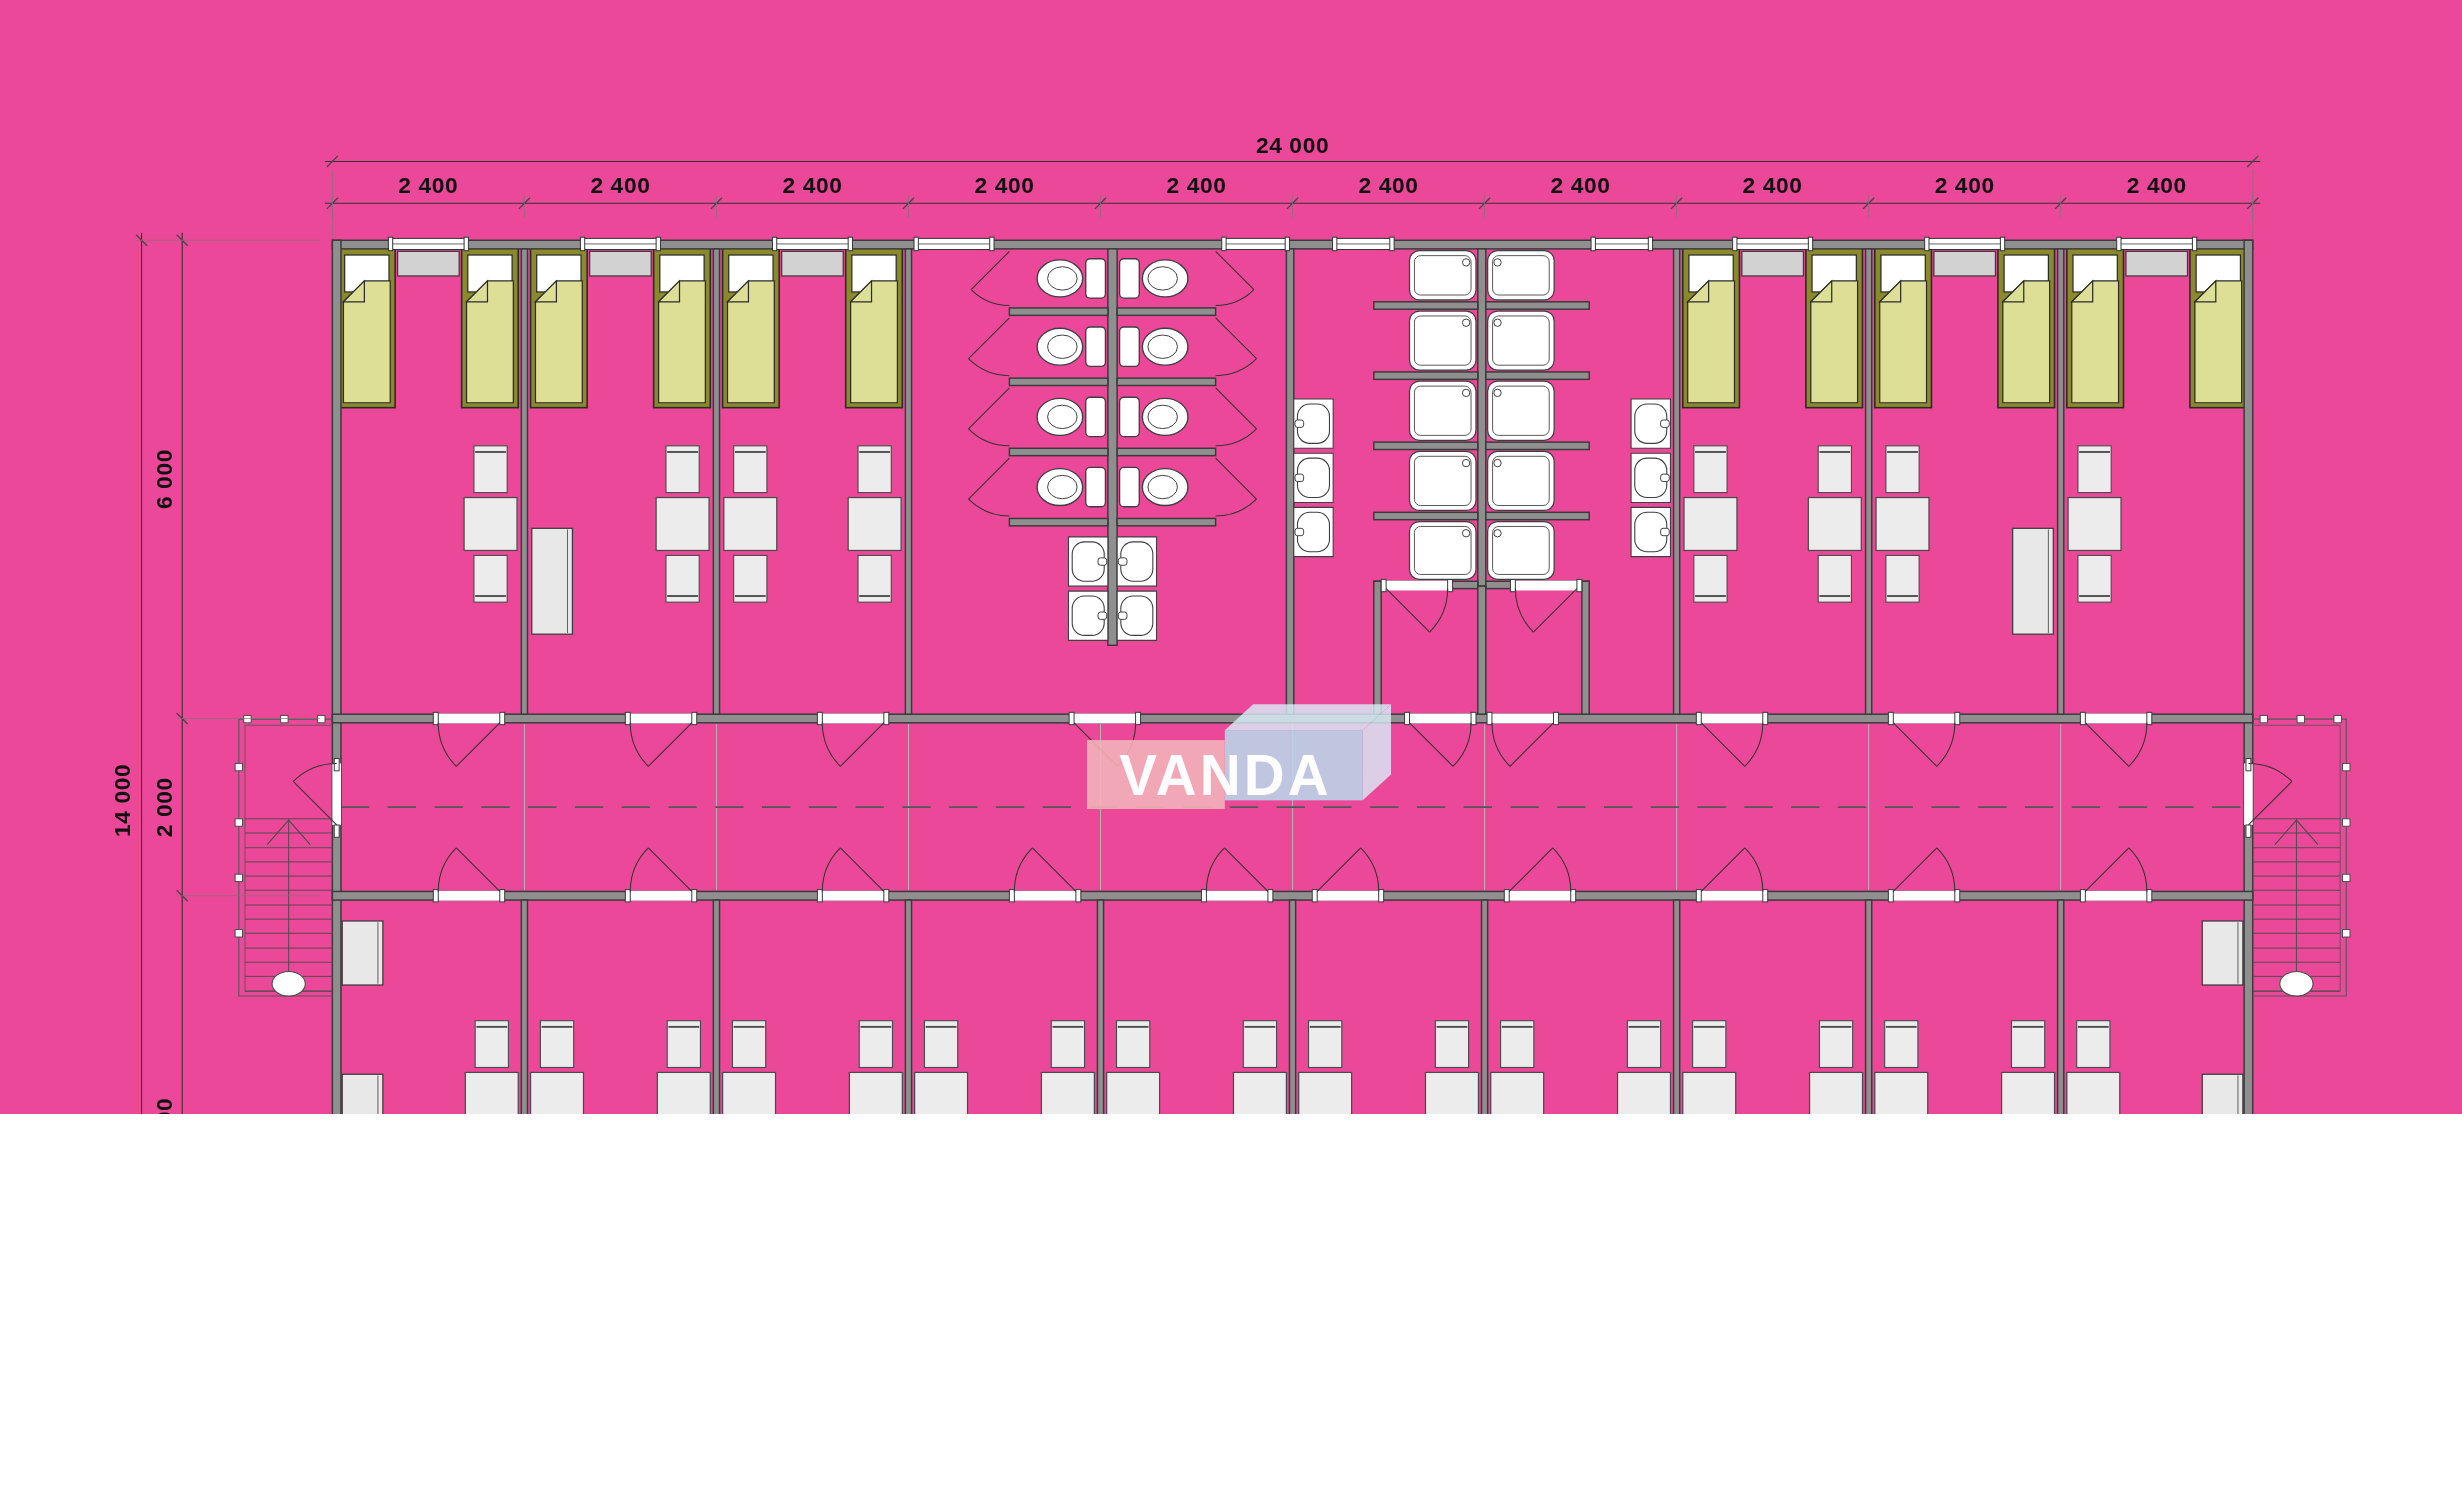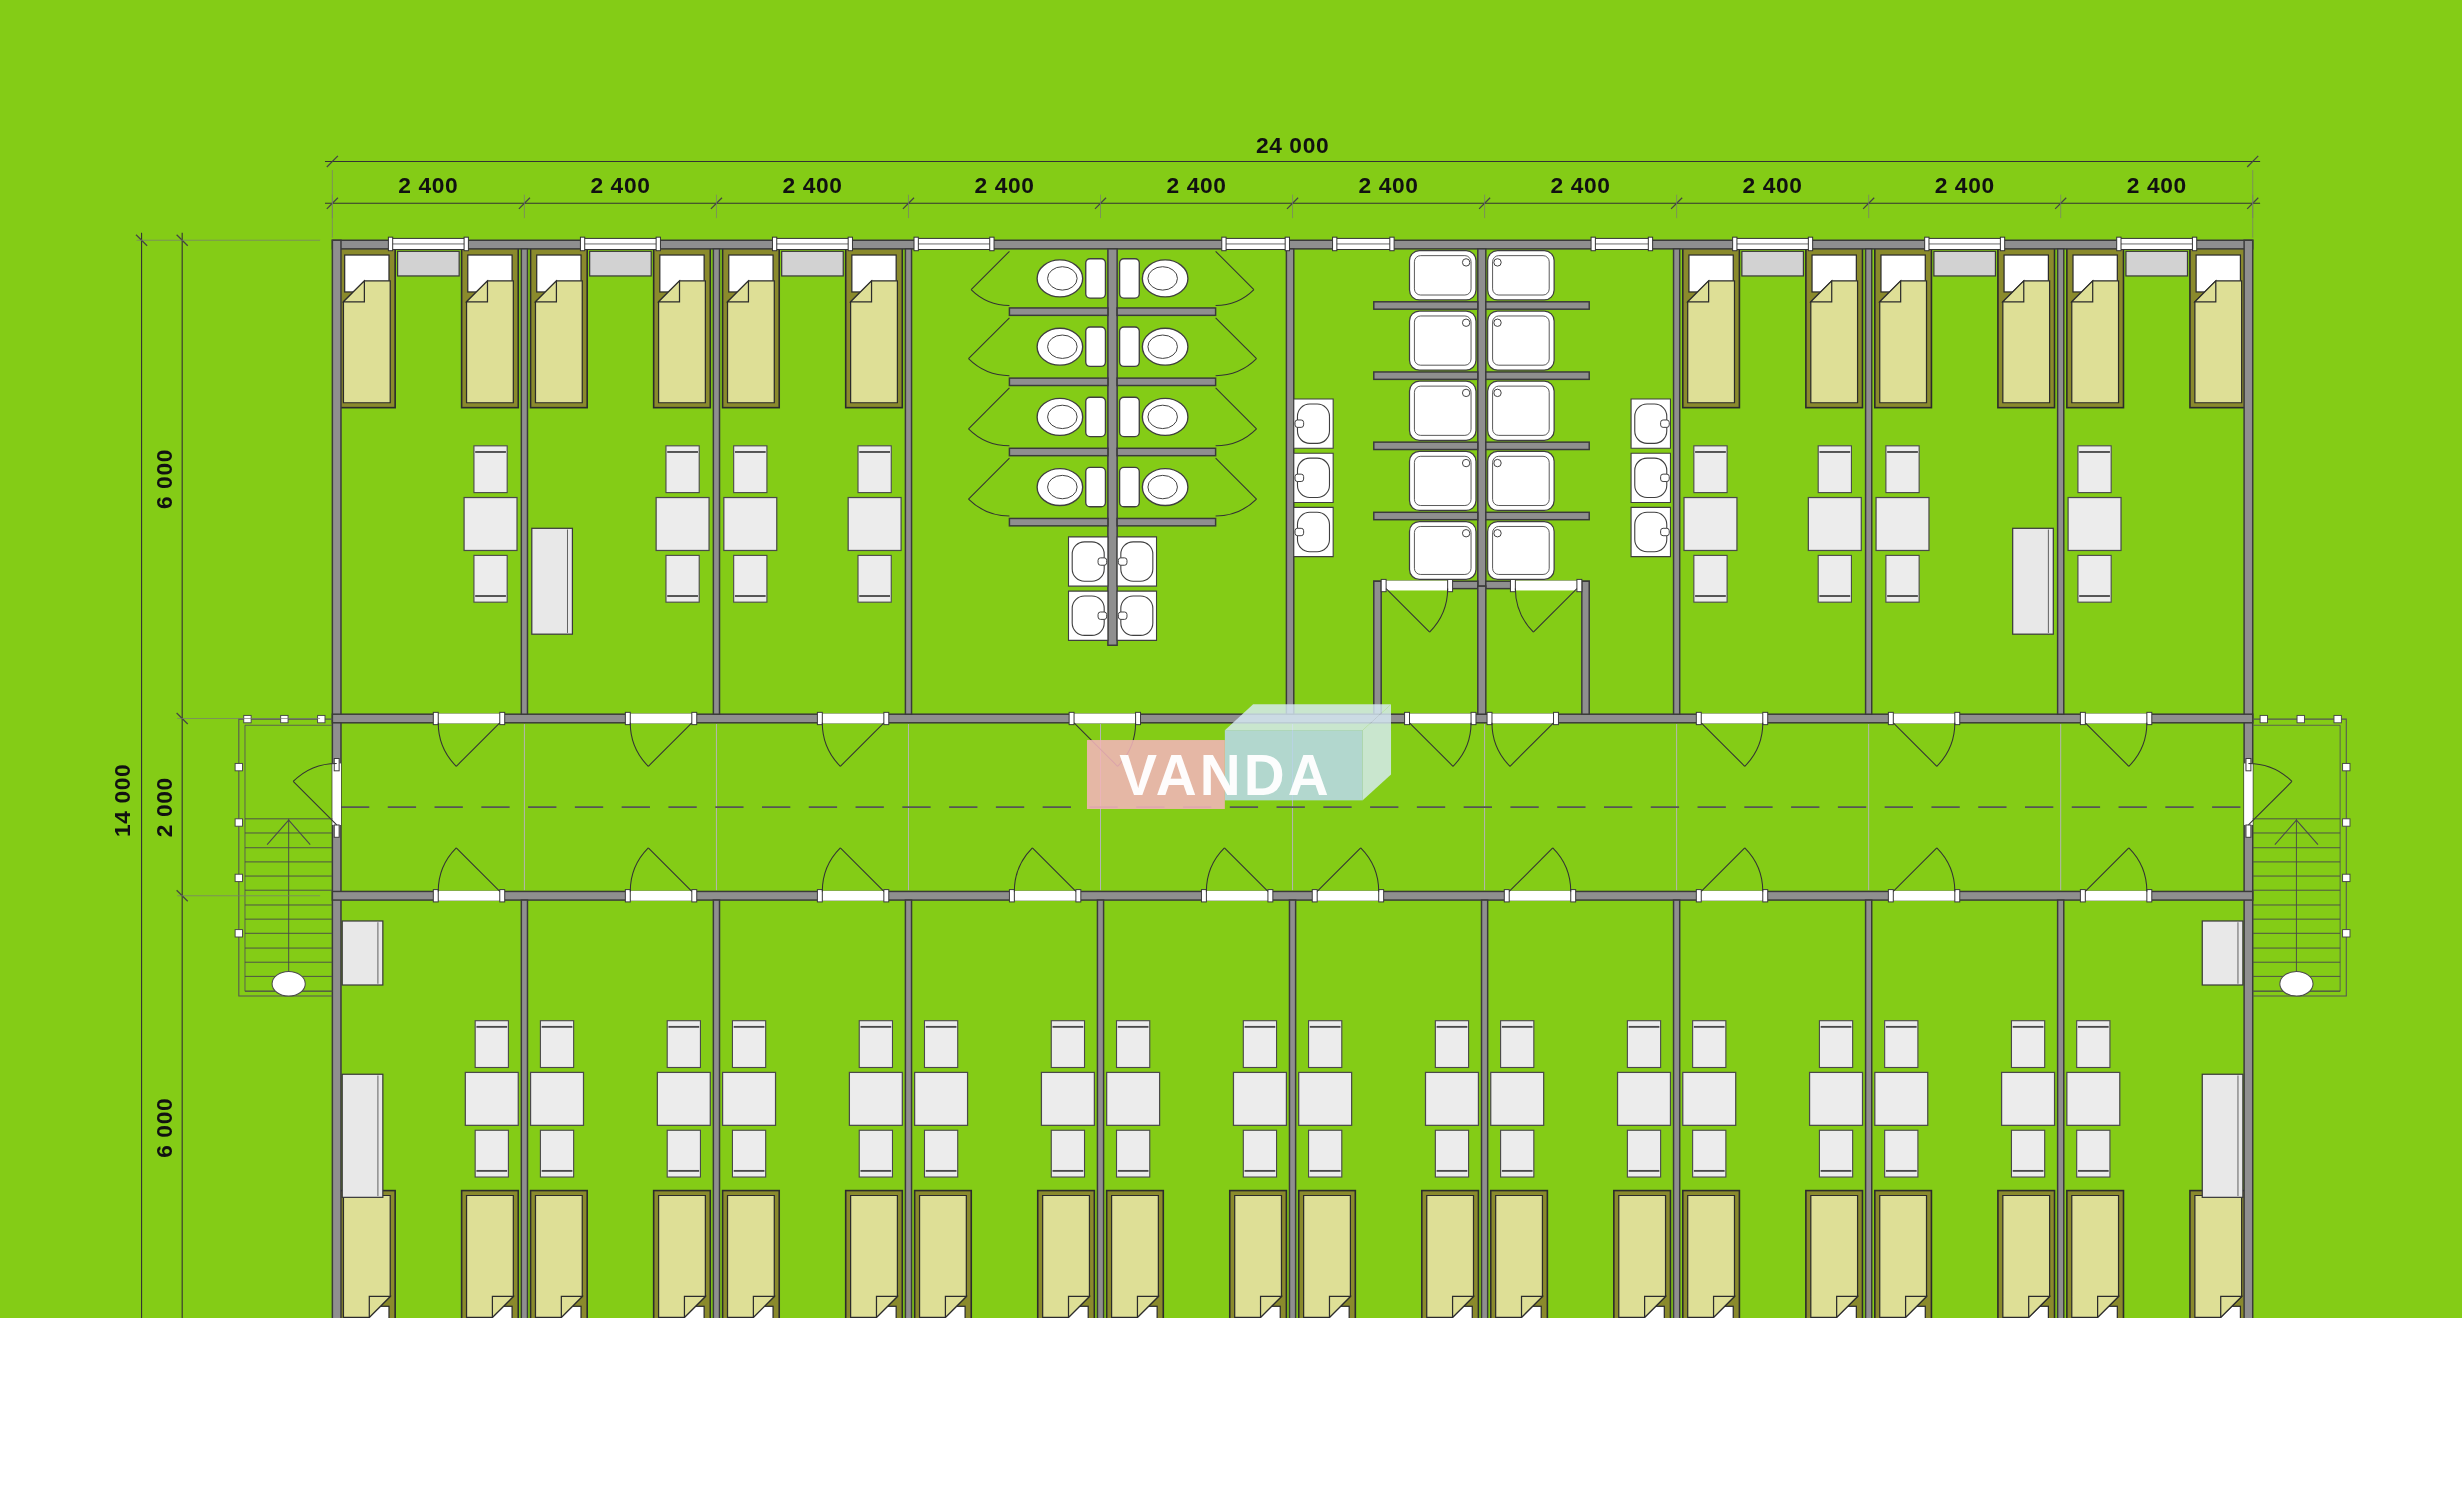--- a/index.html
+++ b/index.html
@@ -1,16 +1,16 @@
 <!DOCTYPE html>
 <html style="font-size:9.8px"><head>
 <meta charset="utf-8">
 <style>
   html,body{margin:0;padding:0;background:#ffffff;}
-  #stage{width:2462px;height:1318px;position:relative;background:#84cc16;overflow:hidden;}
+  #stage{width:2462px;height:1114px;position:relative;background:#ec4899;overflow:hidden;}
   svg{display:block;}
   text{font-family:"Liberation Sans","DejaVu Sans",sans-serif;}
   .dimtxt{font-size:37px;font-weight:700;letter-spacing:1px;}
   .logotxt{font-size:92px;font-weight:700;letter-spacing:5px;}
 </style>
 </head>
 <body>
 
 <div id="stage">
   <svg id="plan" width="2462" height="1501" viewBox="0 0 4000 2438">

